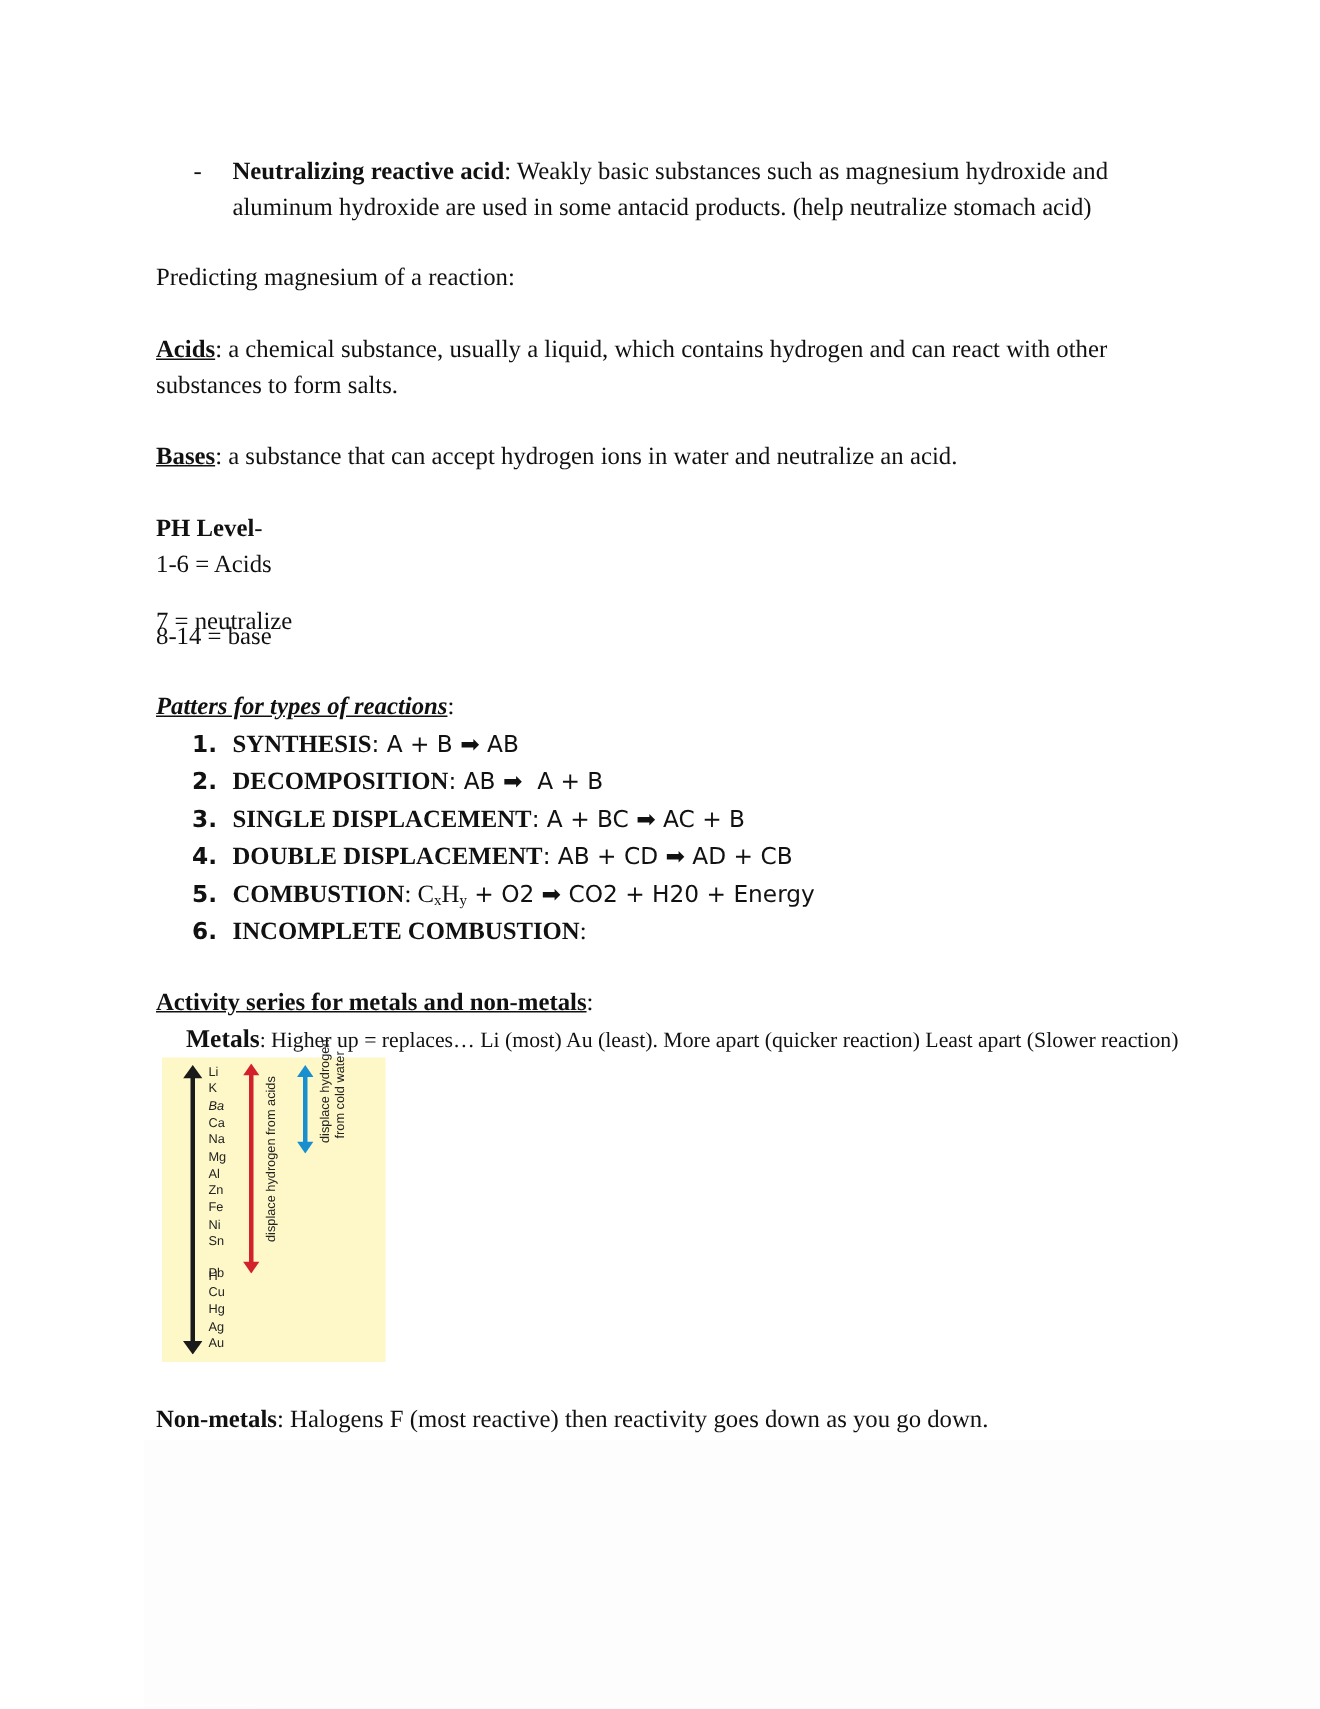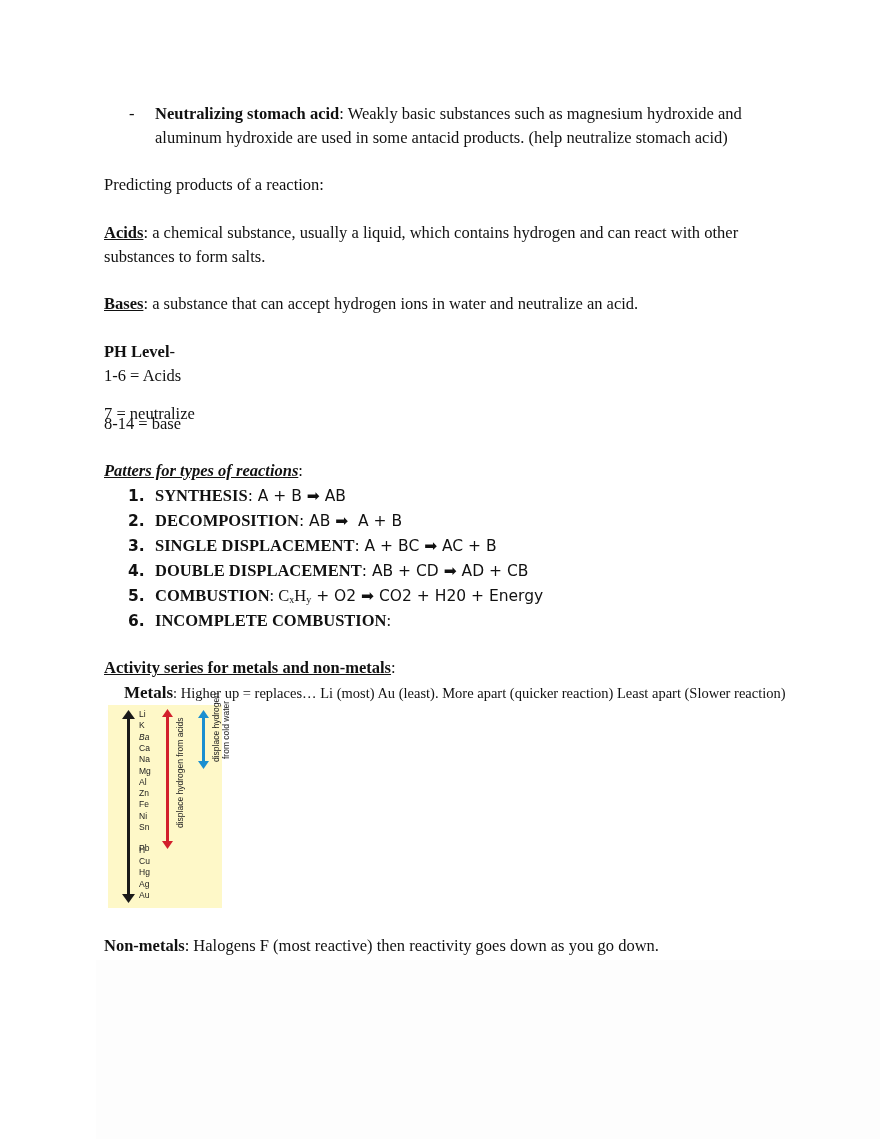--- a/index.html
+++ b/index.html
@@ -12,37 +12,37 @@
     .b { font-weight: bold; }
     .u { text-decoration: underline; }
     .i { font-style: italic; }
     .sans { font-family: "DejaVu Sans", sans-serif; font-size: 15.5px; }
     .small { font-size: 14.5px; }
     .bullet-dash { position: absolute; left: 129px; }
     .list-num { position: absolute; left: 128px; font-family: "DejaVu Sans", sans-serif; font-weight: bold; font-size: 15.5px; }
     .list-text { position: absolute; left: 155px; white-space: nowrap; }
     .sub { font-size: 10px; vertical-align: -2px; }
 
-    .series-img { position: absolute; left: 108px; top: 705px; width: 114px; height: 203px; background: #fef8c8; }
+    .series-img { position: absolute; left: 108px; top: 705px; width: 149px; height: 203px; background: #fef8c8; }
     .el { position: absolute; left: 31px; font-family: "Liberation Sans", sans-serif; font-size: 8.5px; color: #222; line-height: 11.3px; }
     .arrow-line { position: absolute; width: 3px; }
     .vtext { position: absolute; font-family: "Liberation Sans", sans-serif; font-size: 8.5px; color: #222; transform: rotate(-90deg); transform-origin: left top; white-space: nowrap; line-height: 10px; }
   </style>
 </head>
 <body>
 
 <div class="page-tint"></div>
 
 <span class="bullet-dash" style="top:103px;line-height:22px;">-</span>
 <div class="line" style="left:155px;top:103px;">
-  <span class="b">Neutralizing stomach acid</span><span>: Weakly basic substances such as magnesium hydroxide and</span>
+  <span class="b">Neutralizing reactive acid</span><span>: Weakly basic substances such as magnesium hydroxide and</span>
 </div>
 <div class="line" style="left:155px;top:127px;">aluminum hydroxide are used in some antacid products. (help neutralize stomach acid)</div>
 
-<div class="line" style="top:174px;">Predicting products of a reaction:</div>
+<div class="line" style="top:174px;">Predicting magnesium of a reaction:</div>
 
 <div class="line" style="top:222px;">
   <span class="b u">Acids</span><span>: a chemical substance, usually a liquid, which contains hydrogen and can react with other</span>
 </div>
 <div class="line" style="top:246px;">substances to form salts.</div>
 
 <div class="line" style="top:293px;">
   <span class="b u">Bases</span><span>: a substance that can accept hydrogen ions in water and neutralize an acid.</span>
 </div>
 

